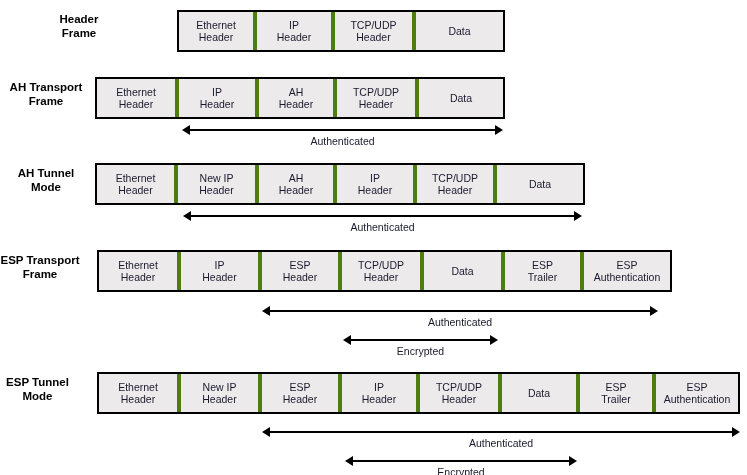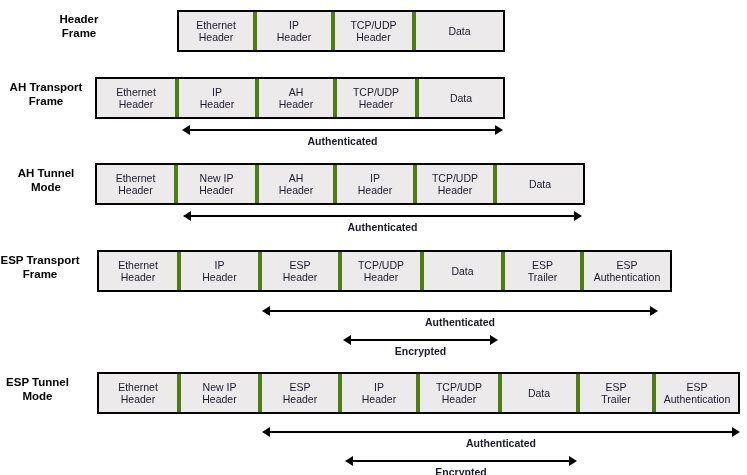--- a/index.html
+++ b/index.html
@@ -82,21 +82,20 @@
   .span .head.right { right: 0; border-left: 8px solid #000000; }
   .span-label {
     position: absolute;
     top: 6px;
     left: 0;
     width: 100%;
     text-align: center;
     font-size: 10.5px;
     line-height: 13px;
     color: #1a1a2e;
-    font-weight: bold;
   }
 </style>
 </head>
 <body>
 
 <div class="diagram">
 
   <div class="row-label" style="left:4px; top:12px; width:150px;">Header
 Frame</div>
 

